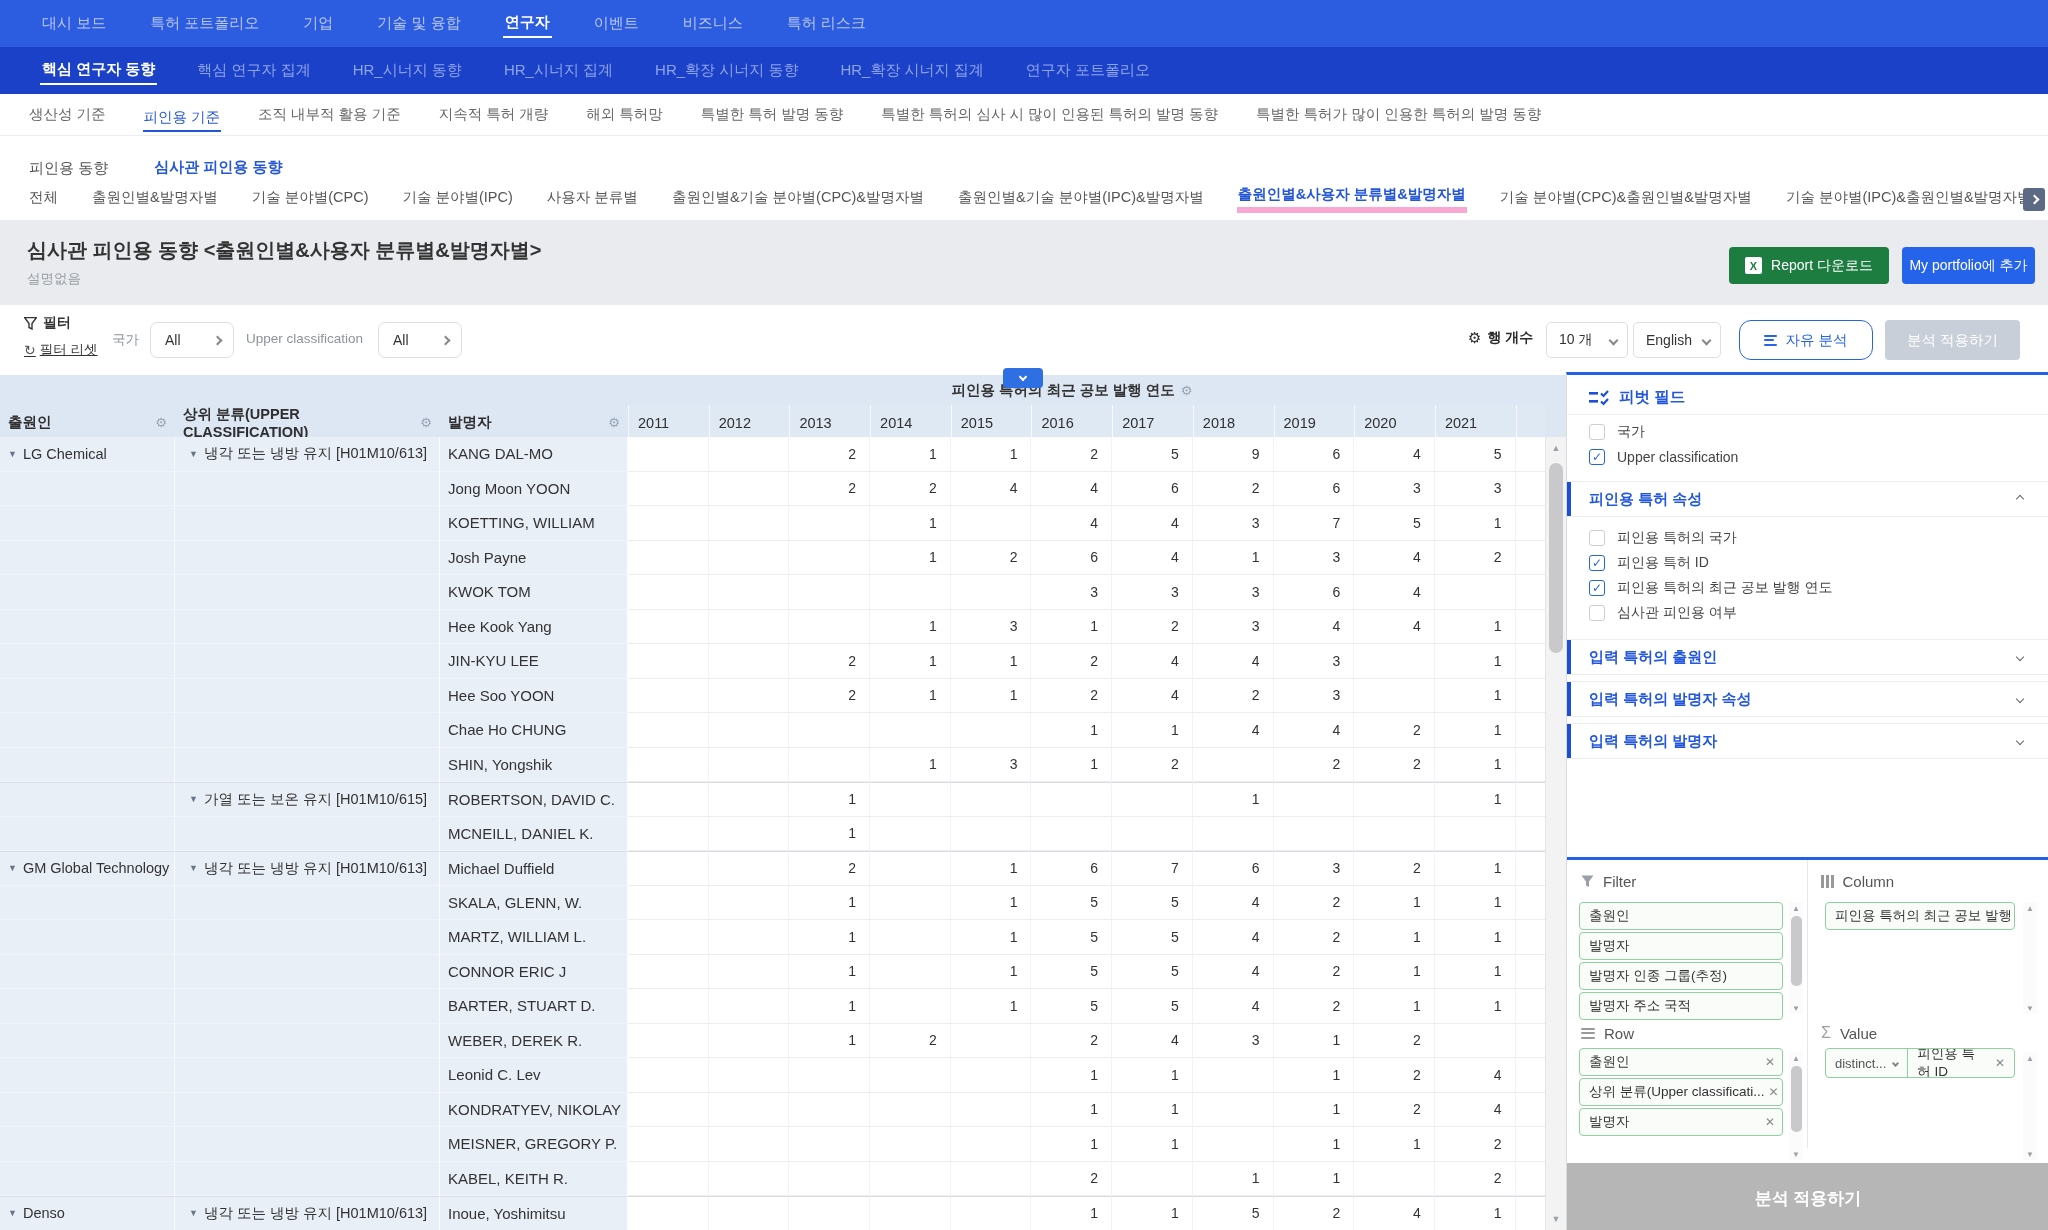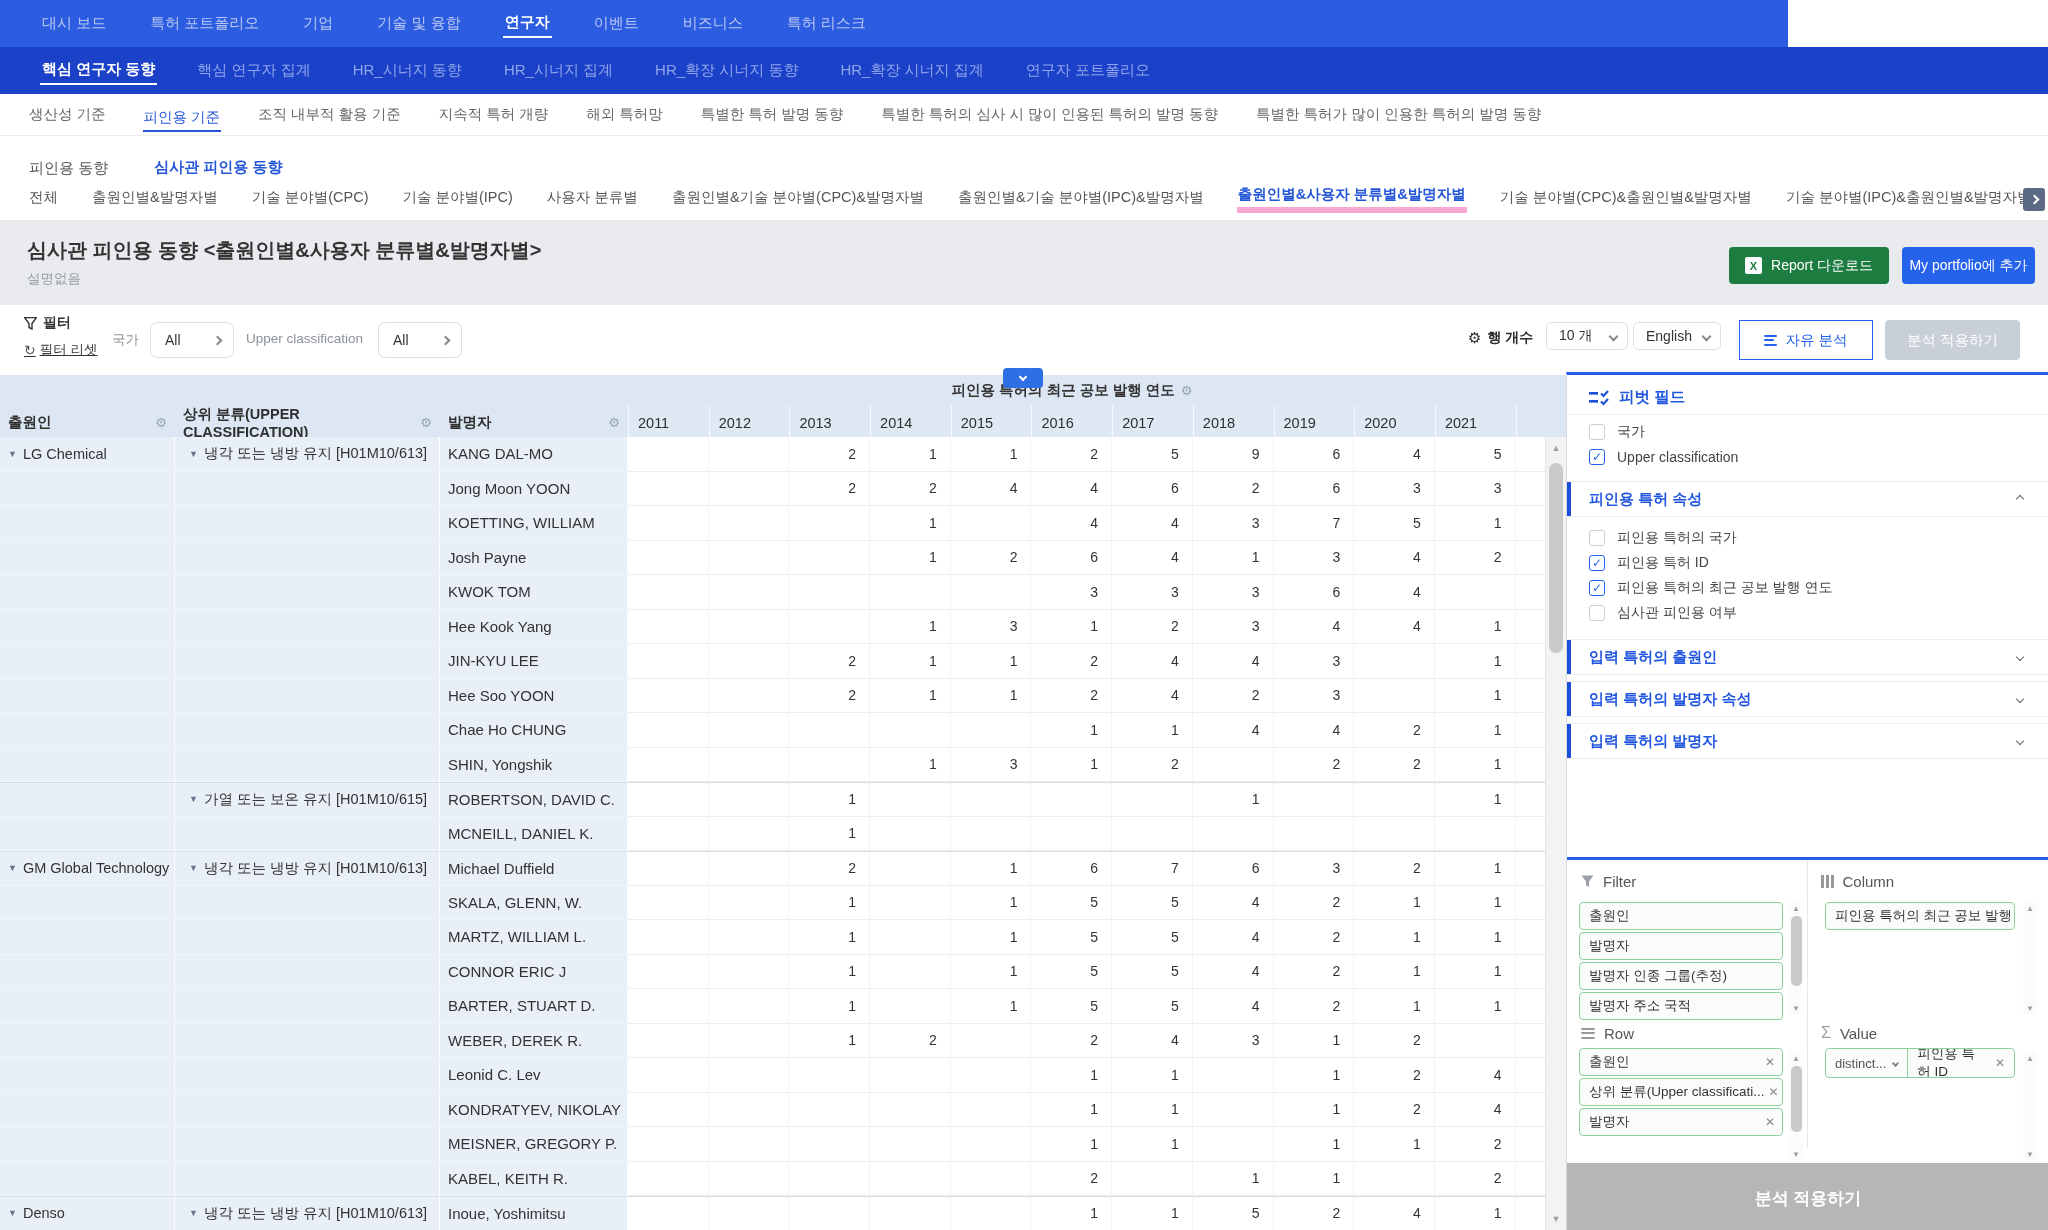--- a/index.html
+++ b/index.html
@@ -1,20 +1,20 @@
 <!DOCTYPE html>
 <html><head>
 <meta charset="utf-8">
 <style>
   * { margin:0; padding:0; box-sizing:border-box; }
   html,body { width:2048px; height:1230px; overflow:hidden; background:#fff;
     font-family:"Liberation Sans","DejaVu Sans",sans-serif; }
   .abs { position:absolute; }
   
-  .nav1 { left:0; top:0; width:1788px; height:47px; background:#2c5ce0; display:flex; align-items:center; gap:40px; padding:0 0 0 40px; }
+  .nav1 { left:0; top:0; width:2048px; height:47px; background:#2c5ce0; display:flex; align-items:center; gap:40px; padding:0 0 0 40px; }
   .nav1-item { color:#b9c7f3; font-size:15px; cursor:pointer; padding:4px 2px; }
   .nav1-item.active { color:#fff; font-weight:bold; border-bottom:2px solid #fff; }
   .nav2 { left:0; top:47px; width:2048px; height:47px; background:#1b41c9; display:flex; align-items:center; gap:38px; padding:0 0 0 40px; }
   .nav2-item { color:#8fa5ea; font-size:15px; cursor:pointer; padding:4px 2px; }
   .nav2-item.active { color:#fff; font-weight:bold; border-bottom:2px solid #fff; }
   .crit-row { left:0; top:94px; width:2048px; height:42px; background:#fff; border-bottom:1px solid #ececec; display:flex; align-items:center; gap:36px; padding:0 0 0 28px; }
   .crit-item { color:#666; font-size:14.5px; cursor:pointer; padding:3px 1px; }
   .crit-item.active { color:#2456d8; border-bottom:2px solid #2456d8; font-weight:500;margin-top:7px; }
   .trend-row { left:0; top:152px; width:2048px; height:42px; background:#fff; border-bottom:1px solid #ececec; display:flex; align-items:center; gap:44px; padding:0 0 8px 28px; }
   .trend-item { color:#555; font-size:15px; cursor:pointer; padding:3px 1px; }
@@ -38,22 +38,22 @@
   .btn-portfolio { position:absolute; left:1902px; top:27px; width:133px; height:37px; background:#2563eb; border-radius:4px; color:#fff; font-size:14px; display:flex; align-items:center; justify-content:center; cursor:pointer; }
   
   .filter-row { left:0; top:305px; width:2048px; height:70px; background:#fff; }
   .f-label { position:absolute; left:24px; top:9px; font-size:14px; font-weight:bold; color:#333; display:flex; align-items:center; gap:6px; cursor:pointer; }
   .f-reset { position:absolute; left:24px; top:36px; font-size:13.5px; color:#333; text-decoration:underline; display:flex; align-items:center; gap:4px; cursor:pointer; }
   .f-reset .rot { font-size:14px; color:#555; }
   .dd-label { position:absolute; top:26px; font-size:13.5px; color:#8d939b; }
   .dd-box { position:absolute; top:17px; width:84px; height:36px; border:1px solid #dcdfe4; border-radius:7px; background:#fff; display:flex; align-items:center; justify-content:space-between; padding:0 12px 0 14px; font-size:14px; color:#333; cursor:pointer; }
   .rc-label { position:absolute; left:1468px; top:24px; font-size:14px; font-weight:bold; color:#2b2b2b; display:flex; gap:6px; align-items:center; }
   .gear { color:#2b2b2b; font-size:15px; }
-  .sel-box { position:absolute; top:17px; height:28px; border:1px solid #dcdfe4; border-radius:5px; background:#fff; display:flex; align-items:center; justify-content:space-between; padding:0 10px 0 12px; font-size:14px; color:#333; cursor:pointer; }
-  .btn-free { position:absolute; left:1739px; top:15px; width:134px; height:40px; background:#fff; border:1px solid #2563eb; border-radius:0; color:#2563eb; font-size:14.5px; display:flex; align-items:center; justify-content:center; gap:8px; cursor:pointer; }
+  .sel-box { position:absolute; top:17px; height:36px; border:1px solid #dcdfe4; border-radius:5px; background:#fff; display:flex; align-items:center; justify-content:space-between; padding:0 10px 0 12px; font-size:14px; color:#333; cursor:pointer; }
+  .btn-free { position:absolute; left:1739px; top:15px; width:134px; height:40px; background:#fff; border:1px solid #2563eb; border-radius:12px; color:#2563eb; font-size:14.5px; display:flex; align-items:center; justify-content:center; gap:8px; cursor:pointer; }
   .btn-apply-gray { position:absolute; left:1885px; top:15px; width:135px; height:40px; background:#c9cfd8; border-radius:4px; color:#fff; font-size:14.5px; display:flex; align-items:center; justify-content:center; cursor:pointer; }
   
   .table-wrap { left:0; top:375px; width:1566px; height:855px; background:#fff; }
   .t-head { position:absolute; left:0; top:0; width:1566px; height:62px; background:#dce7f3; }
   .band-cell { position:absolute; left:628px; top:0; width:888px; height:30px; display:flex; align-items:center; justify-content:center; gap:6px; font-size:14.5px; font-weight:bold; color:#333; }
   .head-grid { position:absolute; left:0; top:30px; width:1545px; height:32px; display:grid; grid-template-columns:175px 265px 188px repeat(11,80.7px) 29px; }
   .hc { display:flex; align-items:center; font-size:14.5px; color:#2f2f2f; }
   .hc.colhead { font-weight:bold; justify-content:space-between; padding:0 8px; grid-row:1; }
   .hc.year { padding-left:9px; border-left:1px solid rgba(255,255,255,.75); background:#dfe9f4; }
   .hgear { color:#97a4b4; font-size:13px; }

